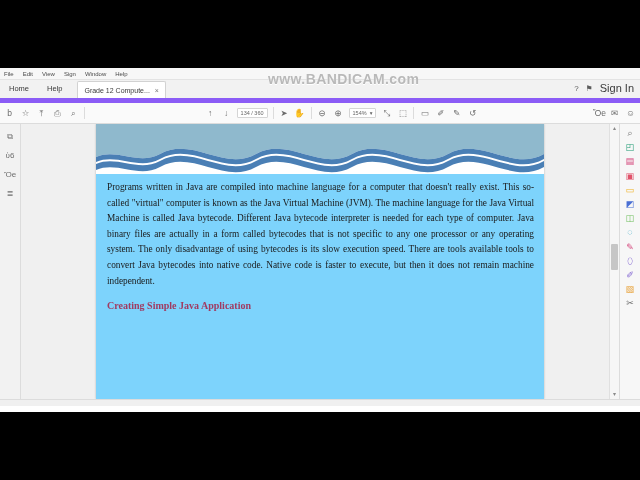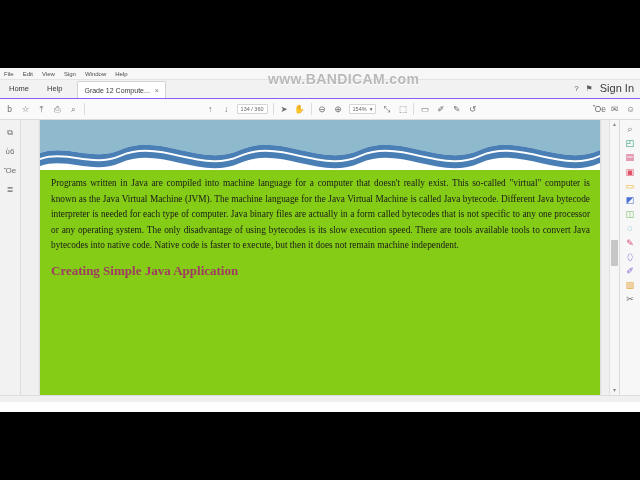--- a/index.html
+++ b/index.html
@@ -11,21 +11,21 @@
   
   .menubar{height:11px;background:#f7f7f7;border-bottom:1px solid #e3e3e3;
            display:flex;align-items:center;padding:0 4px;gap:9px;position:relative;}
   .menubar span{font-size:6px;color:#4a4a4a;line-height:1;white-space:nowrap;}
 
   
   .watermark{position:absolute;left:268px;top:3px;font-size:14px;font-weight:bold;
              letter-spacing:.4px;color:#b9b9b9;text-shadow:0 1px 0 #fff;white-space:nowrap;}
 
   
-  .tabbar{height:18px;background:#f2f2f2;border-bottom:1px solid #8b5cf6;
+  .tabbar{height:18px;background:#f2f2f2;border-bottom:5px solid #8b5cf6;
           display:flex;align-items:flex-end;position:relative;}
   .tabbtn{font-size:7.5px;color:#3a3a3a;padding:0 9px;height:18px;line-height:18px;white-space:nowrap;}
   .doctab{height:16px;background:#fff;border:1px solid #d2d2d2;border-bottom:none;
           border-radius:2px 2px 0 0;display:flex;align-items:center;gap:5px;
           padding:0 6px;margin-left:6px;}
   .doctab .t{font-size:7px;color:#3a3a3a;white-space:nowrap;}
   .doctab .x{font-size:7px;color:#777;}
   .signin{position:absolute;right:6px;top:2px;display:flex;align-items:center;gap:7px;}
   .signin .g{font-size:8px;color:#5c5c5c;}
   .signin .lbl{font-size:11px;color:#3a3a3a;white-space:nowrap;text-align:right;}
@@ -44,30 +44,30 @@
 
   
   .bodyrow{display:flex;height:275px;}
 
   .leftrail{width:20px;background:#f2f2f2;border-right:1px solid #dcdcdc;
             display:flex;flex-direction:column;align-items:center;padding-top:9px;gap:11px;}
   .leftrail .ri{font-size:8px;color:#6e6e6e;line-height:1;}
 
   .viewer{flex:1;background:#f0f0f0;position:relative;overflow:hidden;
           display:flex;justify-content:center;}
-  .page{width:560px;background:#84cc16;position:relative;box-shadow:0 0 2px rgba(0,0,0,.25);}
+  .page{width:448px;background:#7dd3fc;position:relative;box-shadow:0 0 2px rgba(0,0,0,.25);}
 
   
   .wave{height:50px;position:relative;overflow:hidden;background:#fff;}
   .wave svg{display:block;width:100%;height:50px;}
 
   .content{padding:6px 10px 0 11px;}
   .para{font-family:"Liberation Serif",serif;font-size:9.3px;line-height:15.6px;
         color:#1a1a1a;text-align:justify;margin:0 0 9px 0;}
-  .heading{font-family:"Liberation Serif",serif;font-size:13px;font-weight:bold;
+  .heading{font-family:"Liberation Serif",serif;font-size:10px;font-weight:bold;
            line-height:15px;margin:0 0 9px 0;}
 
   
   .vscroll{width:9px;background:#f6f6f6;border-left:1px solid #e0e0e0;position:relative;}
   .vthumb{position:absolute;left:1px;width:7px;background:#c6c6c6;border-radius:1px;}
   .vcap{position:absolute;left:0;width:9px;height:9px;font-size:6px;color:#8a8a8a;
         text-align:center;line-height:9px;}
 
   .rightrail{width:20px;background:#f7f7f7;border-left:1px solid #dcdcdc;
              display:flex;flex-direction:column;align-items:center;padding-top:5px;gap:5.2px;}

